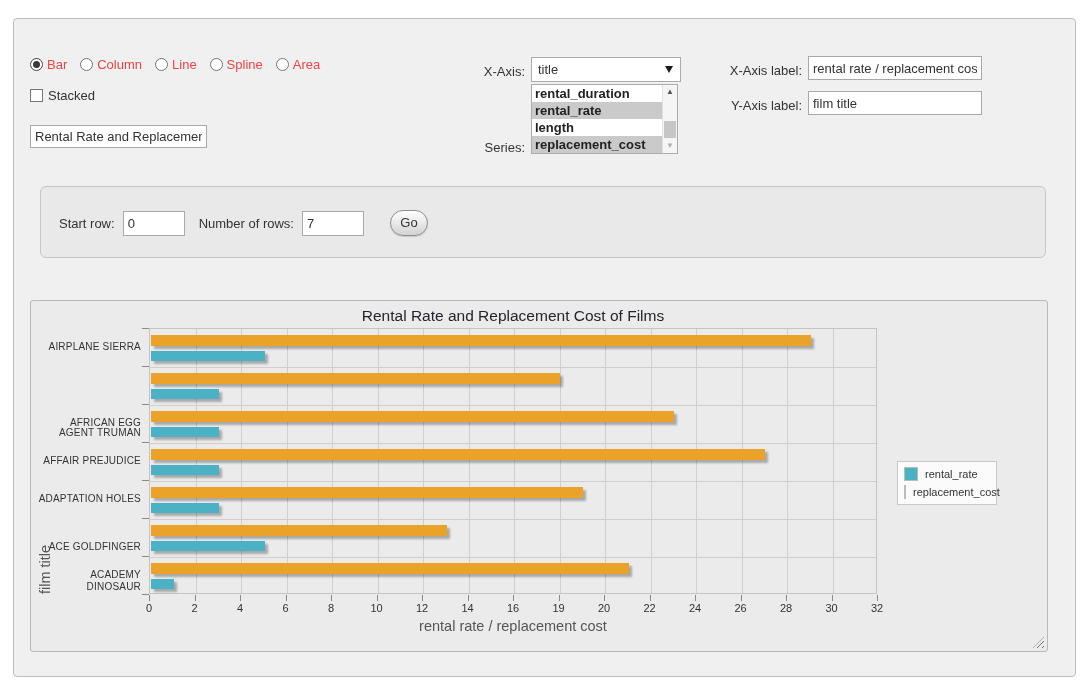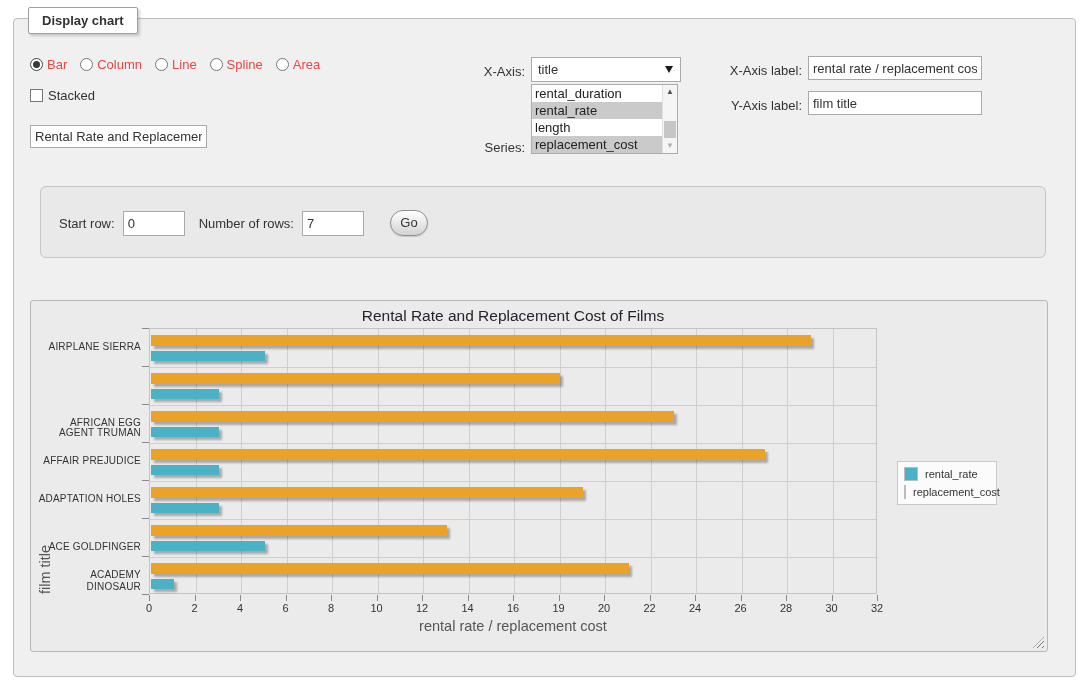--- a/index.html
+++ b/index.html
@@ -30,21 +30,21 @@
 
   
   .select { position:absolute; left:531px; top:57px; width:150px; height:25px; background:#fff;
     border:1px solid #ababab; font-size:13px; color:#333; display:flex; align-items:center; padding:4px 6px; }
   .select .arrow { position:absolute; right:7px; top:8px; width:0; height:0;
     border-left:4px solid transparent; border-right:4px solid transparent; border-top:7px solid #1a1a1a; }
 
   
   .listbox { position:absolute; left:531px; top:84px; width:147px; height:70px; background:#fff;
     border:1px solid #ababab; display:flex; }
-  .opts { flex:1; overflow:hidden; }
+  .opts { flex:1; overflow:hidden;font-weight:bold; }
   .opt { height:17px; line-height:17px; font-size:13px; color:#222; padding-left:3px; white-space:nowrap; }
   .opt.sel { background:#cacaca; }
   .sbar { width:15px; position:relative; background:#f5f5f5; border-left:1px solid #e2e2e2; }
   .sbtn { position:absolute; left:0; width:14px; height:14px; text-align:center; font-size:8px; line-height:14px; color:#555; }
   .sbtn.up { top:0; }
   .sbtn.down { bottom:0; color:#b0b0b0; }
   .sthumb { position:absolute; left:1px; width:12px; top:36px; height:17px; background:#c6c6c6; }
 
   
   .rows-box { position:absolute; left:40px; top:186px; width:1006px; height:72px;
@@ -80,21 +80,20 @@
   .legend-text { font-size:11px; color:#333; white-space:nowrap; }
   .resize-grip { position:absolute; right:3px; bottom:3px; width:11px; height:11px;
     background:repeating-linear-gradient(135deg,#777 0 1px,transparent 1px 3.4px);
     clip-path:polygon(100% 0,100% 100%,0 100%); }
 </style>
 </head>
 <body>
 
 <div id="page">
   <div class="fieldset"></div>
-  <div class="legend-box">Display chart</div>
 
   <div id="chart-type-group">
       <span class="radio-item">
         <span class="radio checked"></span>
         <span>Bar</span>
       </span>
       <span class="radio-item">
         <span class="radio"></span>
         <span>Column</span>
       </span>

